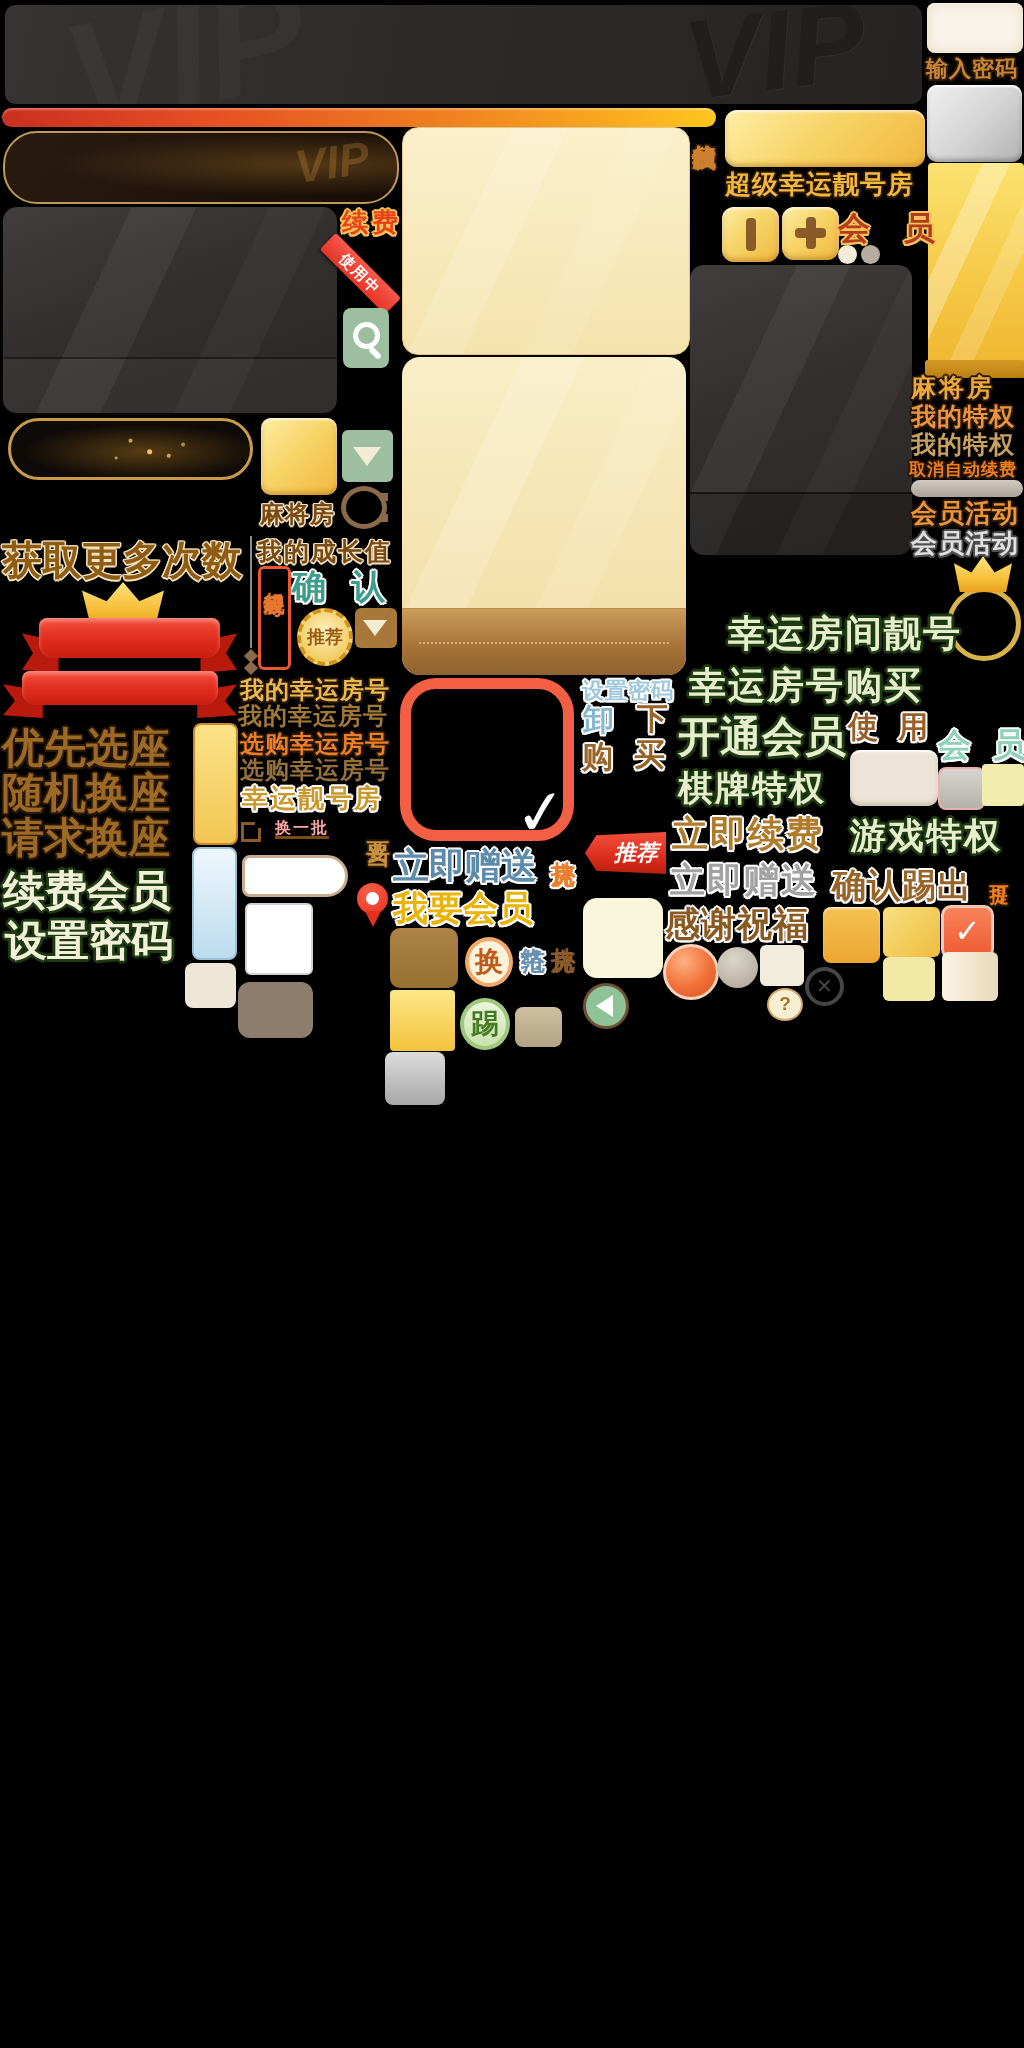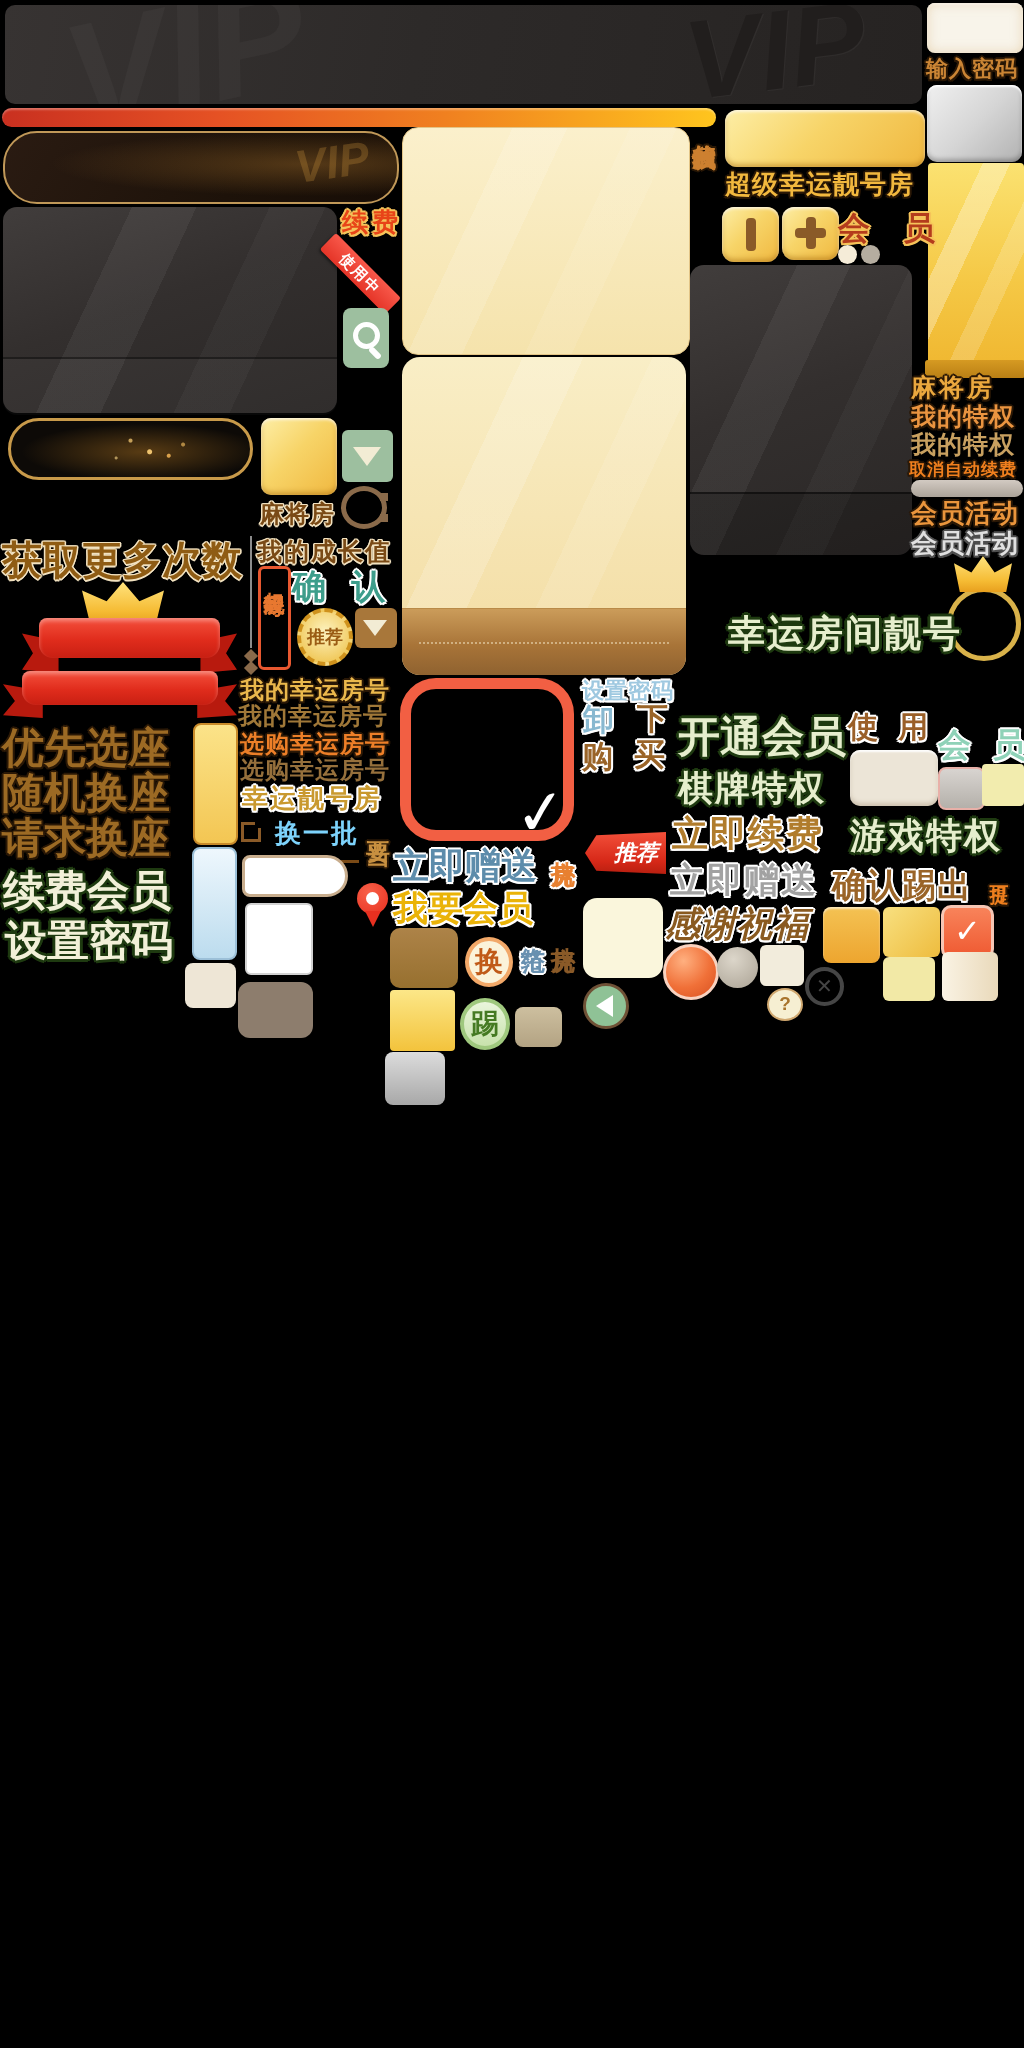--- a/index.html
+++ b/index.html
@@ -131,37 +131,38 @@
   <div class="txt" style="left:911px;top:432px;font-size:25px;color:#c8a060;letter-spacing:1px;">我的特权</div>
   <div class="txt ol-dark" style="left:909px;top:461px;font-size:17px;color:#ef7f1e;letter-spacing:1px;">取消自动续费</div>
   <div class="abs" style="left:911px;top:480px;width:112px;height:17px;border-radius:9px;
               background:linear-gradient(180deg,#d2cac2 0%,#aba399 100%);"></div>
   <div class="txt ol-dark" style="left:911px;top:500px;font-size:26px;color:#ea953c;letter-spacing:1px;">会员活动</div>
   <div class="txt ol-gray" style="left:911px;top:530px;font-size:26px;color:#e0e0e0;letter-spacing:1px;">会员活动</div>
 
   <div class="abs circle" style="left:947px;top:587px;width:64px;height:64px;border:5px solid #d9b24a;background:transparent;"></div>
   <div class="abs crown" style="left:954px;top:556px;width:58px;height:36px;"></div>
   <div class="txt ol-green" style="left:728px;top:615px;font-size:37px;color:#e6eecd;letter-spacing:2px;">幸运房间靓号</div>
+  <div class="txt ol-green" style="left:689px;top:667px;font-size:37px;color:#e6eecd;letter-spacing:2px;">幸运房号购买</div>
   <div class="txt ol-green" style="left:678px;top:716px;font-size:42px;color:#e6eecd;">开通会员</div>
   <div class="txt ol-white" style="left:848px;top:712px;font-size:30px;color:#9a5f28;letter-spacing:6px;">使 用</div>
   <div class="txt ol-white" style="left:938px;top:728px;font-size:33px;color:#8fd2b8;letter-spacing:6px;">会 员</div>
   <div class="txt ol-green" style="left:678px;top:770px;font-size:35px;color:#e6eecd;letter-spacing:2px;">棋牌特权</div>
 
   <div class="abs" style="left:850px;top:750px;width:88px;height:56px;border-radius:10px;background:#ece5d7;
               box-shadow:inset 0 -3px 4px rgba(150,130,100,.35), inset 0 2px 2px #fff;"></div>
   <div class="abs" style="left:938px;top:767px;width:43px;height:39px;border-radius:8px;border:2px solid #e8b0a8;
               background:linear-gradient(180deg,#d8d4d0,#b4b0aa);"></div>
   <div class="abs" style="left:982px;top:764px;width:42px;height:42px;border-radius:4px;background:#f2ecae;"></div>
 
   <div class="txt ol-white" style="left:672px;top:816px;font-size:36px;color:#b07c2c;letter-spacing:2px;">立即续费</div>
   <div class="txt ol-green" style="left:850px;top:818px;font-size:36px;color:#e6eecd;letter-spacing:2px;">游戏特权</div>
   <div class="txt ol-white" style="left:670px;top:862px;font-size:35px;color:#a2a2a2;letter-spacing:2px;">立即赠送</div>
   <div class="txt ol-white" style="left:832px;top:868px;font-size:34px;color:#9a6428;letter-spacing:1px;">确认踢出</div>
   <div class="txt vert ol-dark" style="left:990px;top:871px;height:42px;font-size:19px;color:#ef7f1e;">可提</div>
-  <div class="txt ol-white" style="left:665px;top:906px;font-size:35px;color:#8a5a20;letter-spacing:1px;font-style:italic;">感谢祝福</div>
+  <div class="txt ol-white" style="left:665px;top:906px;font-size:35px;color:#8a5a20;letter-spacing:1px;">感谢祝福</div>
 
   <div class="abs" style="left:823px;top:907px;width:57px;height:56px;border-radius:8px;
               background:linear-gradient(180deg,#f4c253,#eda52f);box-shadow:inset 0 2px 2px rgba(255,255,255,.6);"></div>
   <div class="abs" style="left:883px;top:907px;width:57px;height:50px;border-radius:6px;
               background:linear-gradient(135deg,#f8e080,#eebc3e);"></div>
   <div class="abs" style="left:941px;top:905px;width:47px;height:48px;border-radius:10px;border:3px solid #f6c6b4;
               background:linear-gradient(180deg,#f8835a,#ef5a32);text-align:center;">
     <span class="txt" style="position:static;font-size:32px;font-weight:900;color:#fff;line-height:46px;">✓</span>
   </div>
 
@@ -239,21 +240,21 @@
   </div>
 
   <div class="txt ol-dark" style="left:240px;top:678px;font-size:24px;color:#eab84c;letter-spacing:1px;">我的幸运房号</div>
   <div class="txt" style="left:238px;top:704px;font-size:24px;color:#a07838;letter-spacing:1px;">我的幸运房号</div>
   <div class="txt ol-dark" style="left:240px;top:732px;font-size:24px;color:#ed7f28;letter-spacing:1px;">选购幸运房号</div>
   <div class="txt" style="left:240px;top:758px;font-size:24px;color:#96703c;letter-spacing:1px;">选购幸运房号</div>
   <div class="txt ol-white" style="left:242px;top:785px;font-size:26px;color:#c9992f;letter-spacing:2px;">幸运靓号房</div>
 
   <div class="abs" style="left:241px;top:822px;width:20px;height:20px;border:3px solid #8a5a28;box-sizing:border-box;
               clip-path:polygon(0 0,70% 0,70% 30%,100% 30%,100% 100%,0 100%);"></div>
-  <div class="txt" style="left:275px;top:820px;font-size:26px;color:#7dd3fc;letter-spacing:2px;border-bottom:3px solid #7a4a16;padding-bottom:14px;">换一批</div>
+  <div class="txt" style="left:275px;top:820px;font-size:16px;color:#fca5a5;letter-spacing:2px;border-bottom:3px solid #7a4a16;padding-bottom:0;">换一批</div>
   <div class="txt vert ol-dark" style="left:366px;top:823px;height:64px;font-size:24px;color:#c89040;">当要</div>
 
   <div class="abs" style="left:242px;top:855px;width:106px;height:42px;background:#fff;border:3px solid #c8ad8d;
               box-sizing:border-box;border-radius:8px 21px 21px 8px;"></div>
   <div class="abs" style="left:357px;top:883px;width:31px;height:45px;">
     <span class="abs circle" style="left:0;top:0;width:31px;height:31px;
           background:radial-gradient(circle at 38% 30%,#f86048,#e83020);"></span>
     <span class="abs circle" style="left:9px;top:9px;width:13px;height:13px;background:#fff;"></span>
     <span class="abs" style="left:8px;top:28px;width:0;height:0;border-left:8px solid transparent;border-right:8px solid transparent;border-top:16px solid #e83020;"></span>
   </div>

